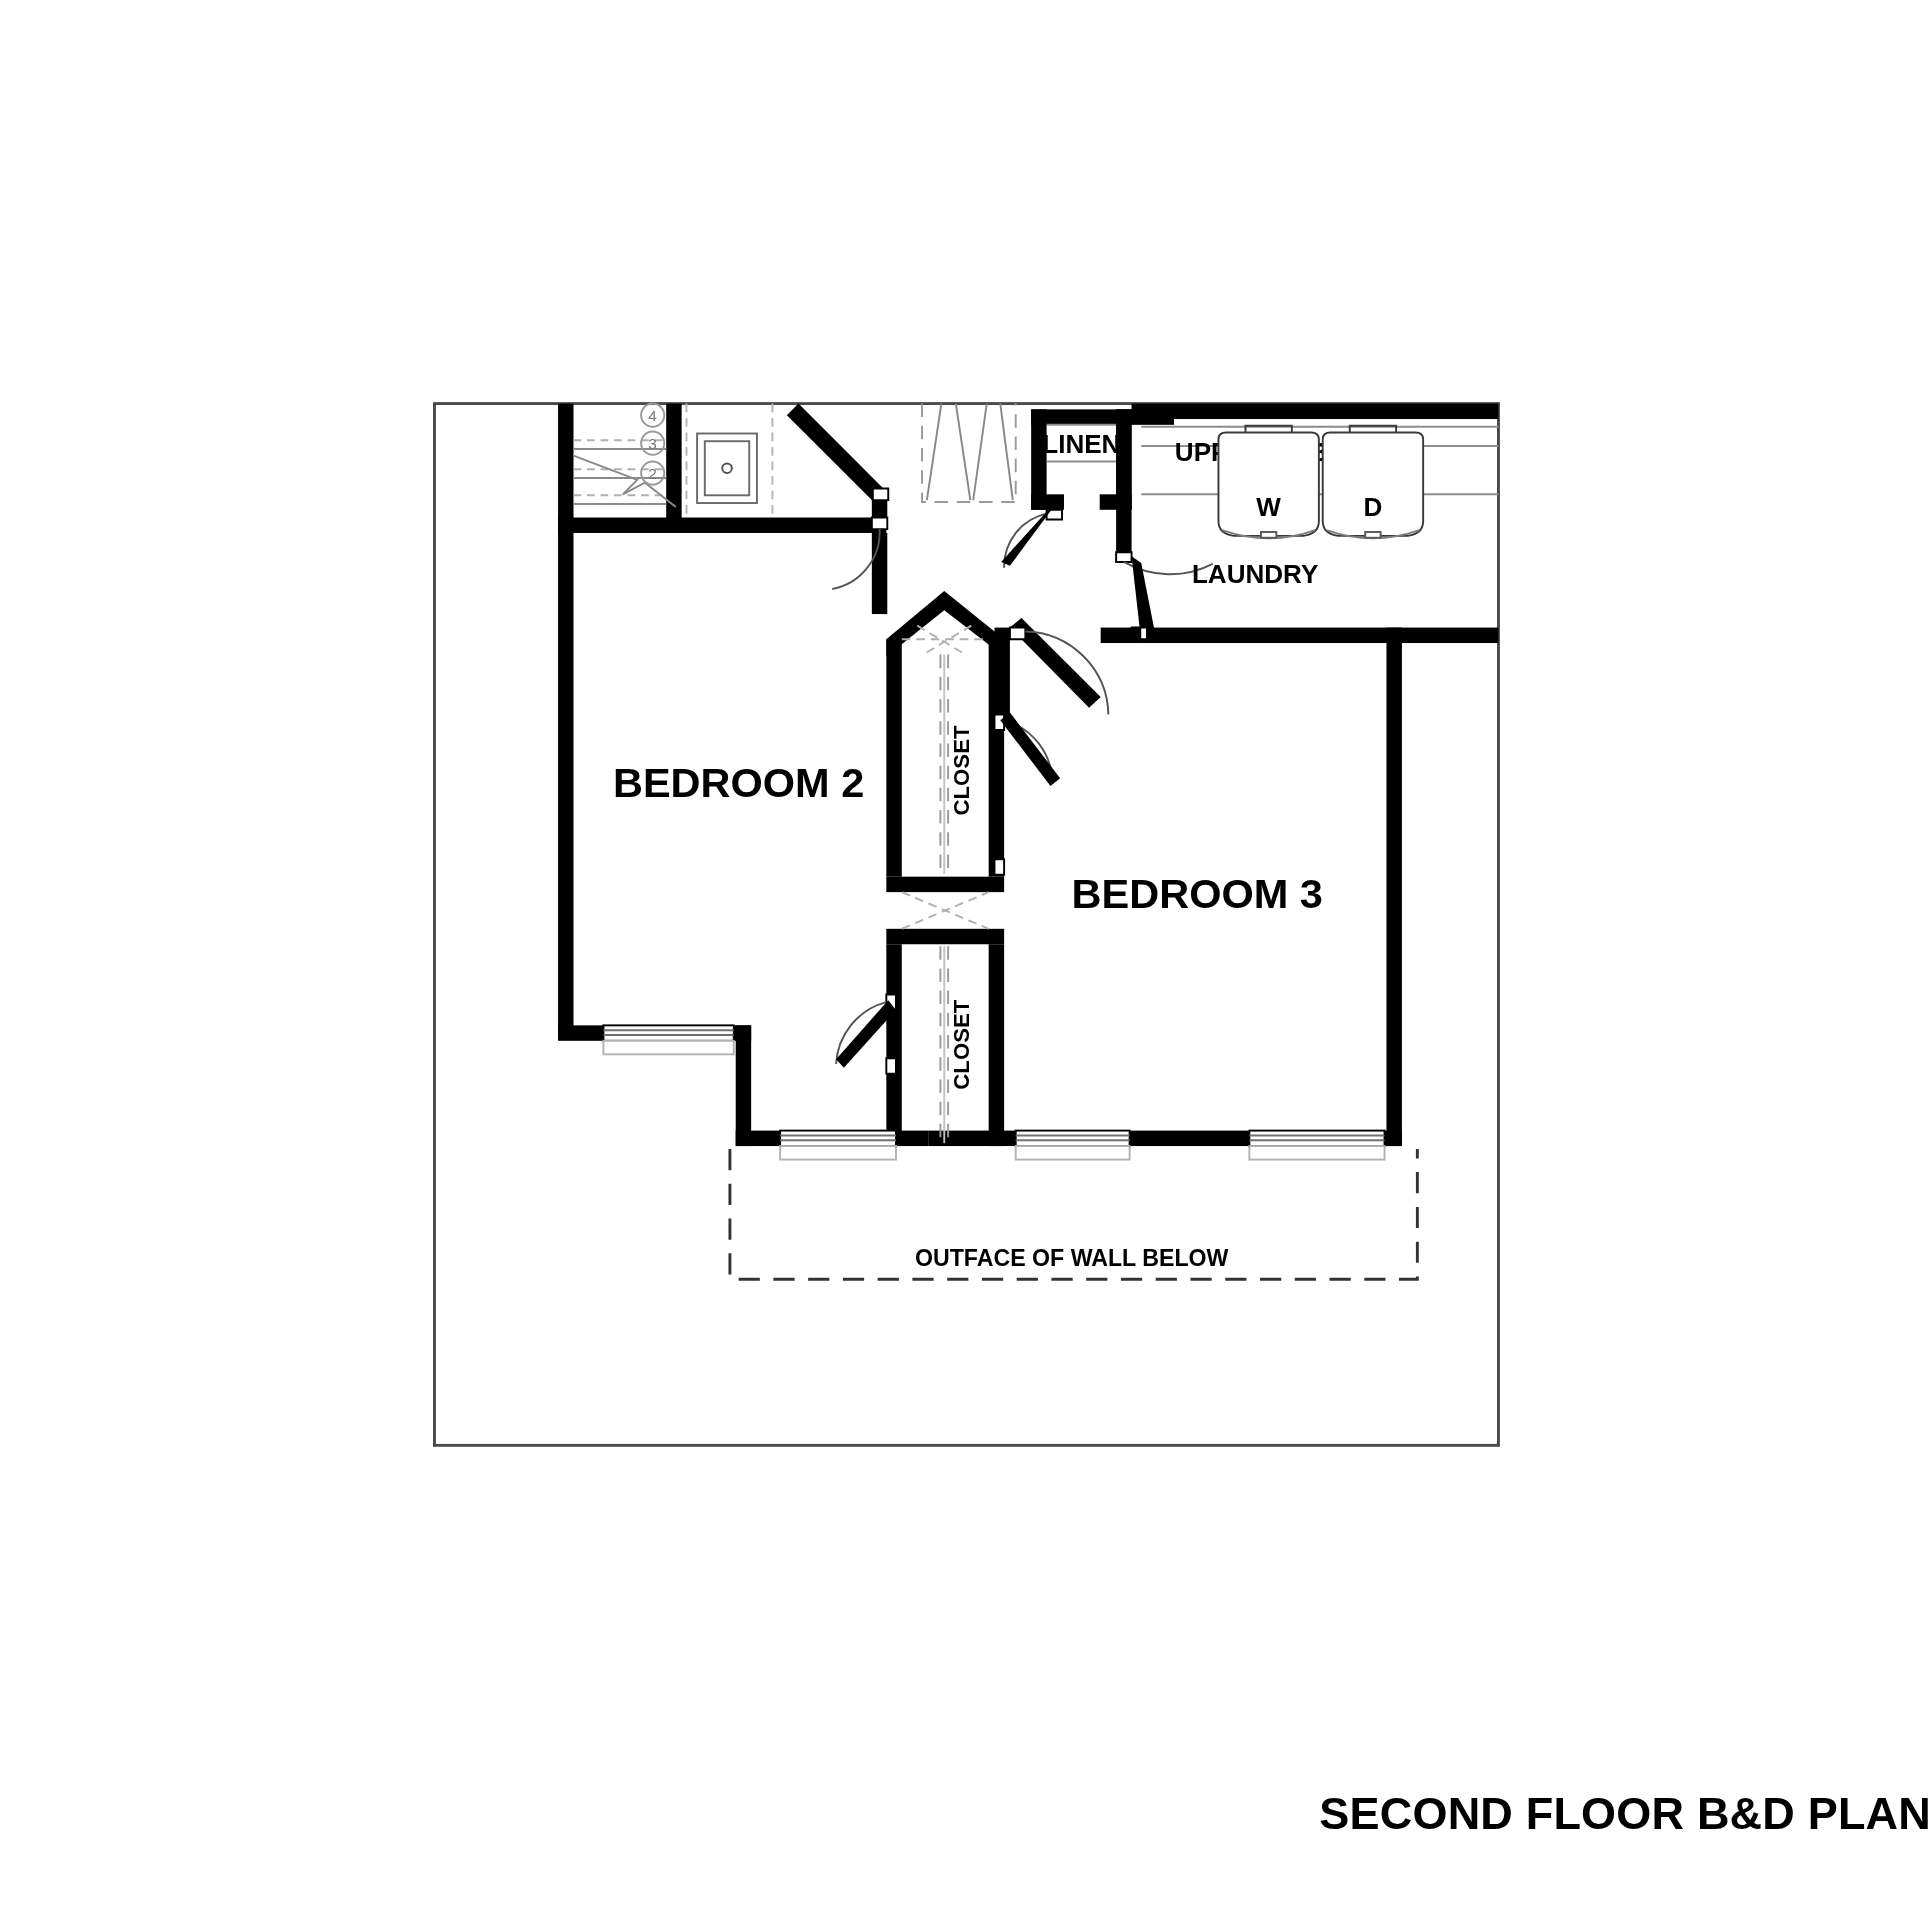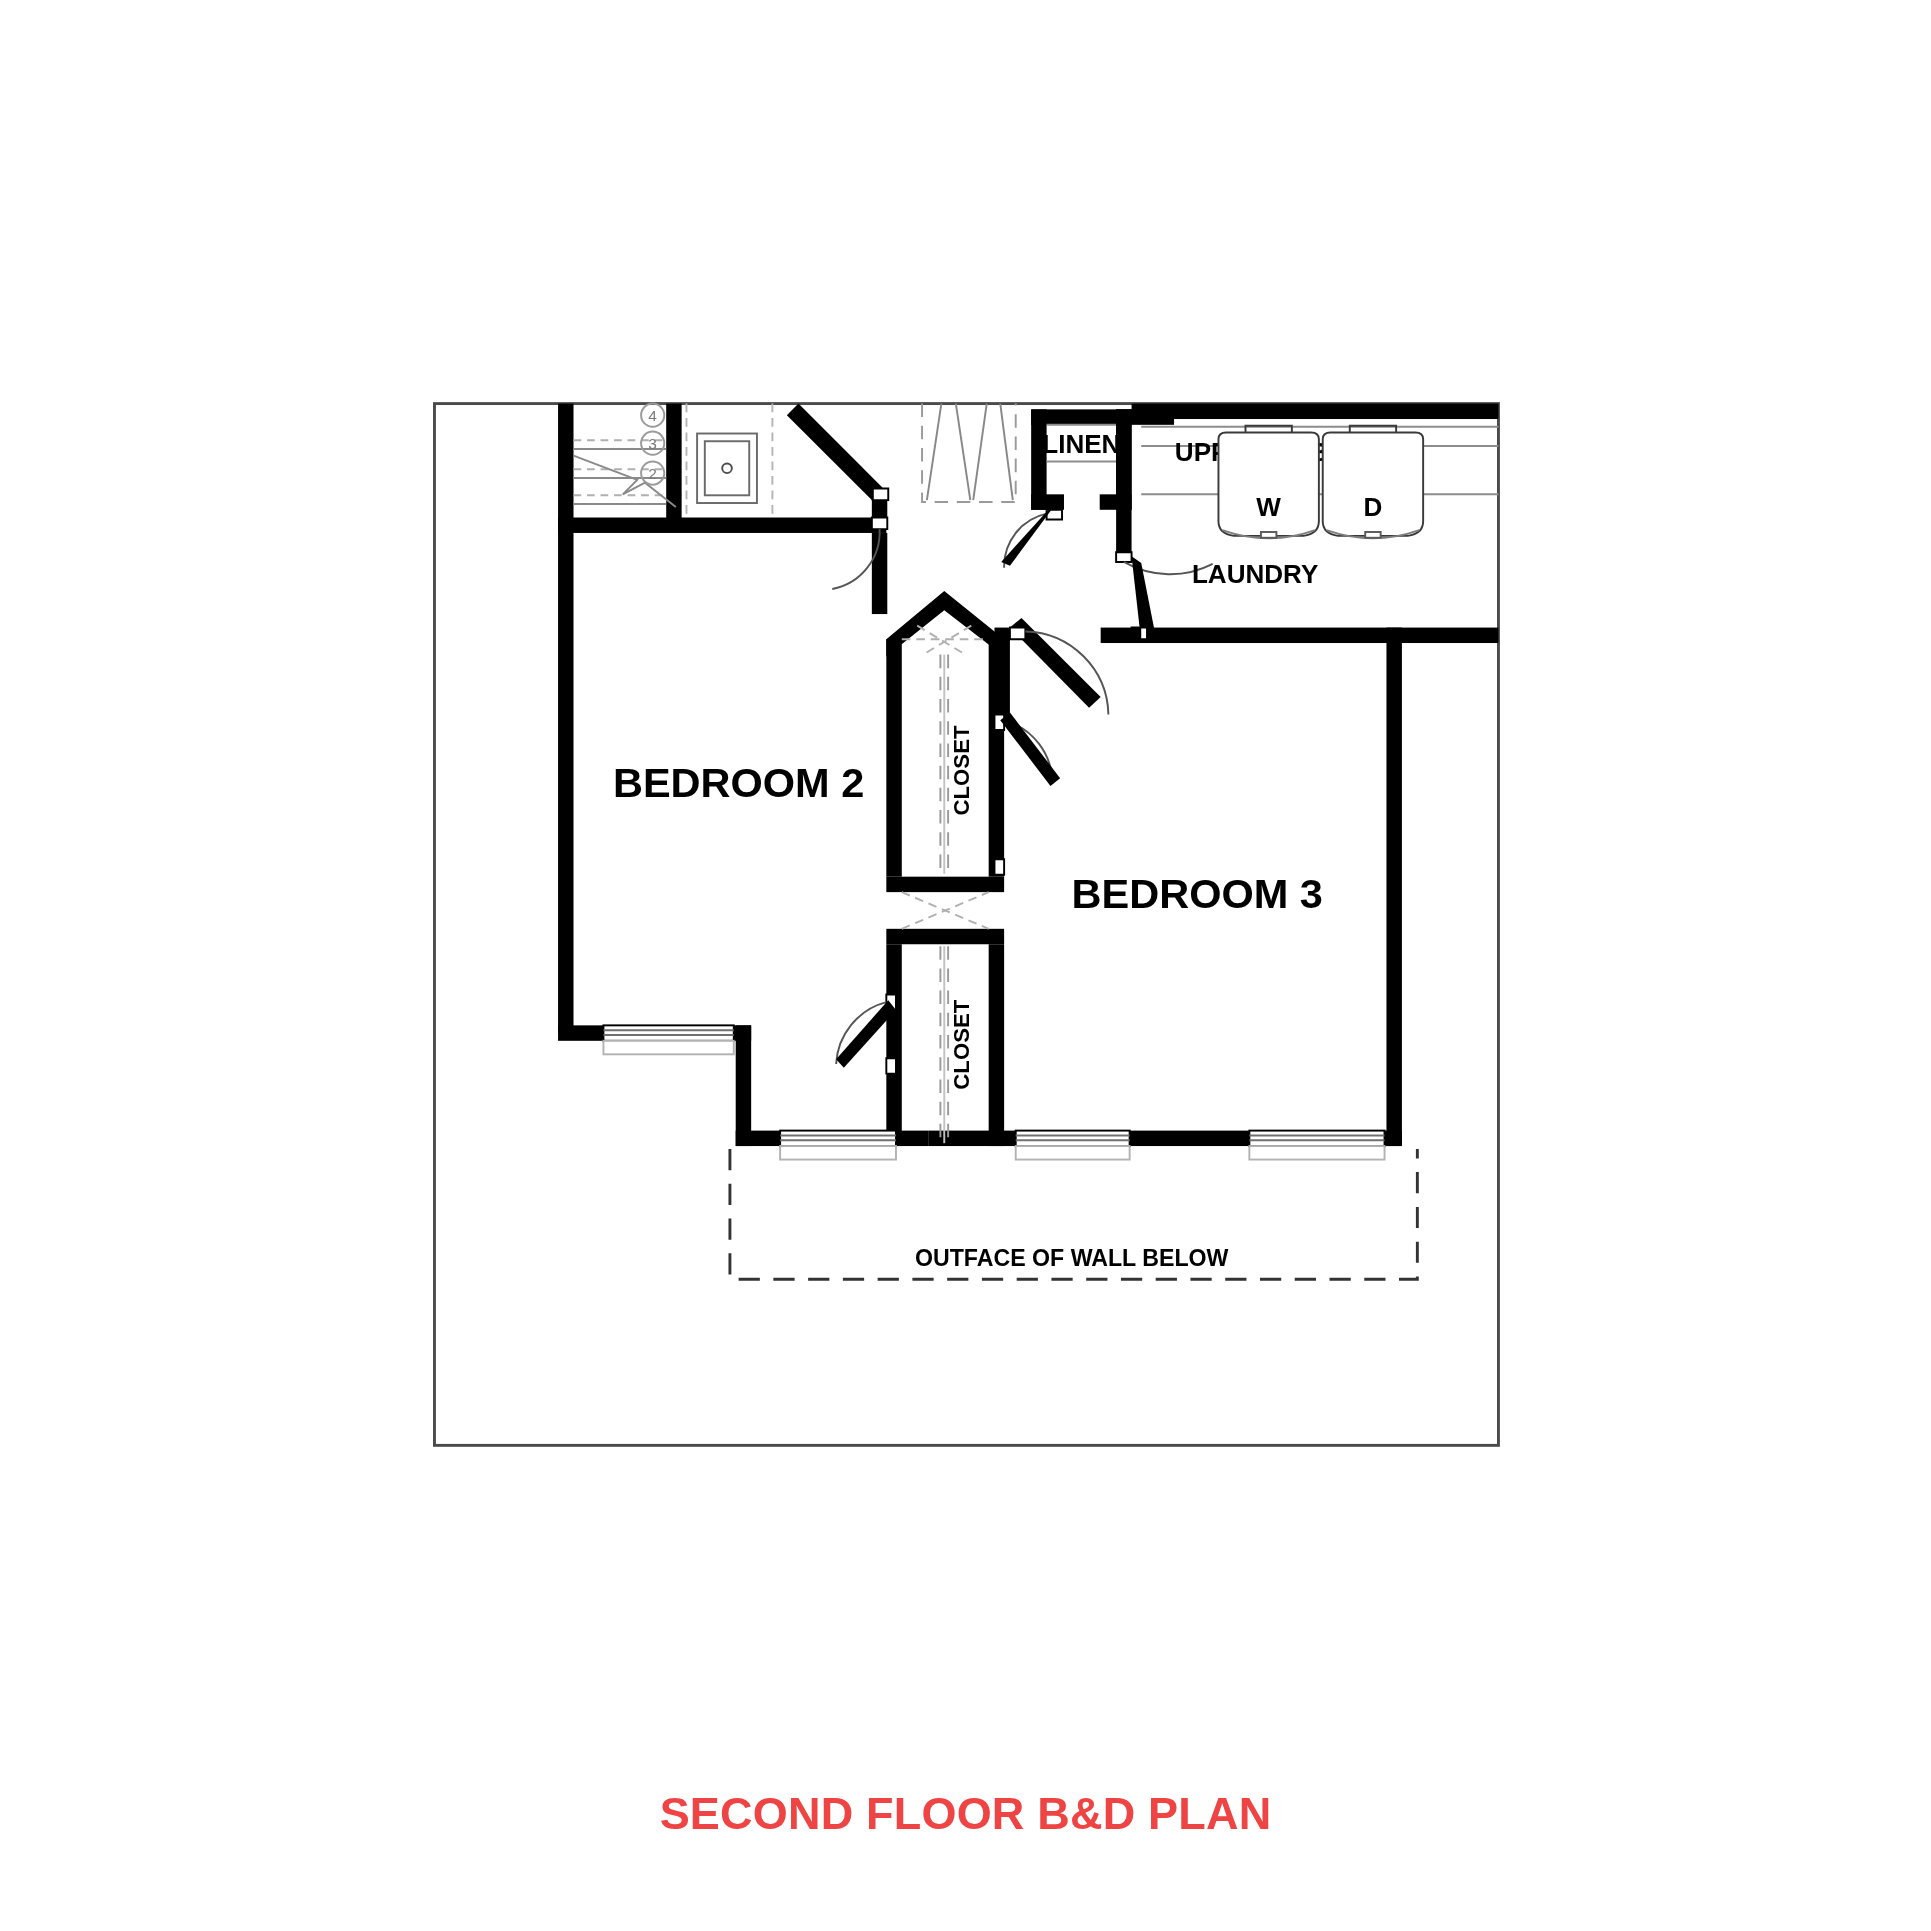--- a/index.html
+++ b/index.html
@@ -27,26 +27,26 @@
     top: 0;
     width: 1931px;
     height: 1931px;
     display: block;
   }
   .plan-title {
     position: absolute;
     left: 0;
     top: 1788px;
     width: 1931px;
-    text-align: center;
+    text-align: right;
     font-family: "Liberation Sans", sans-serif;
     font-weight: bold;
     font-size: 45px;
     letter-spacing: 0.2px;
-    color: #ef4444;
+    color: #000000;
   }
   text {
     font-family: "Liberation Sans", sans-serif;
   }
   .roomlabel {
     font-weight: bold;
     fill: #000000;
   }
 </style>
 </head>

